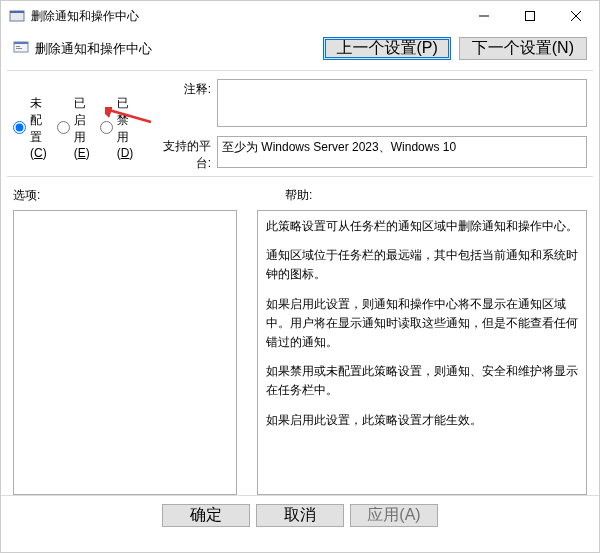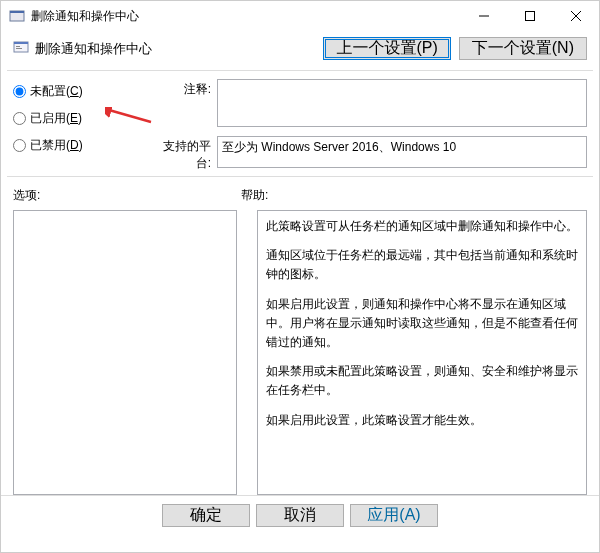--- a/index.html
+++ b/index.html
@@ -51,21 +51,21 @@
   min-width: 88px;
 }
 .btn.focus { border: 1px solid #0078d7; outline: 1px solid #0078d7; outline-offset: -3px; }
 .hr { border-top: 1px solid #ddd; margin: 0 6px; }
 .config-row {
   display: flex;
   padding: 8px 12px 4px 12px;
 }
 .radios {
   width: 100px;
-  display: flex; flex-direction: column; gap: 10px;
+  display: flex; flex-direction: row; gap: 10px;
   padding-top: 4px;
   position: relative;
 }
 .radio { display: flex; align-items: center; gap: 4px; font-size: 12px; }
 .radio .u { text-decoration: underline; }
 input[type=radio] { margin: 0; }
 .arrow {
   position: absolute;
   left: 92px; top: 28px;
   width: 48px; height: 18px;
@@ -85,20 +85,21 @@
   font-size: 12px;
   padding: 2px 4px;
   overflow-y: scroll;
   resize: none;
 }
 .comment-area { height: 48px; width: 100%; }
 .platform-area { height: 32px; width: 100%; }
 .midlabels {
   display: flex;
   padding: 10px 4px 4px 12px;
+  gap: 44px;
 }
 .midlabels .left { width: 228px; }
 .panes {
   display: flex;
   padding: 2px 12px 0 12px;
   gap: 20px;
   height: 287px;
 }
 .pane {
   border: 1px solid #abadb3;
@@ -109,21 +110,21 @@
   line-height: 1.6;
 }
 .pane.left { width: 224px; }
 .pane.right { flex: 1; }
 .pane.right p { margin-bottom: 10px; }
 .footer {
   border-top: 1px solid #ddd;
   padding: 8px 12px 0 12px;
   display: flex; justify-content: center; gap: 6px;
 }
-.btn.disabled { color: #0369a1; }
+.btn.disabled { color: #737373; }
 ::-webkit-scrollbar { width: 17px; background: #f0f0f0; }
 ::-webkit-scrollbar-thumb { background: #cdcdcd; }
 ::-webkit-scrollbar-button { background: #f0f0f0; height: 17px; display: block; border: 1px solid #f0f0f0; }
 </style>
 </head>
 <body>
 
 <div class="titlebar">
   <span class="icon">
     <svg viewBox="0 0 16 16">
@@ -199,21 +200,21 @@
     </div>
   </div>
   <div class="fields">
     <div class="field">
       <span class="lbl">注释:</span>
       <div class="val"><textarea class="textarea comment-area" style=""></textarea></div>
     </div>
     <div class="field">
       <span class="lbl">支持的平台:</span>
       <div class="val">
-          <div class="textarea platform-area">至少为 Windows Server 2016、Windows 10</div>
+          <div class="textarea platform-area">至少为 Windows Server 2023、Windows 10</div>
         </div>
     </div>
   </div>
 </div>
 
 <div class="hr"></div>
 
 <div class="midlabels">
   <span class="left">选项:</span>
   <span>帮助:</span>

